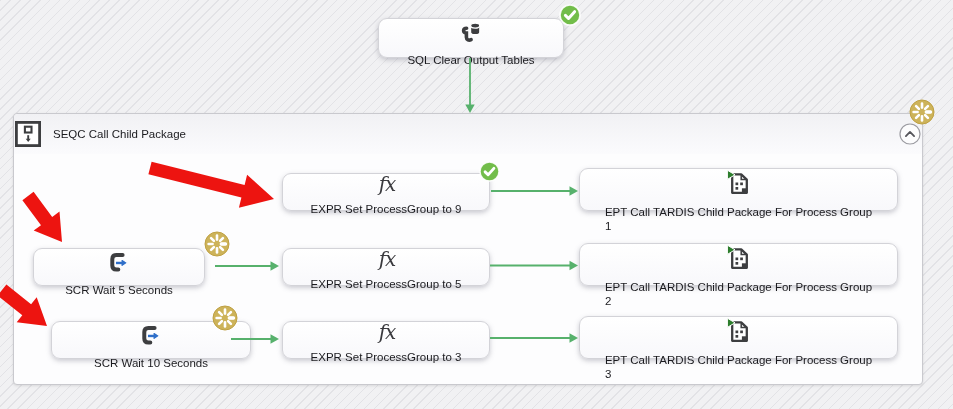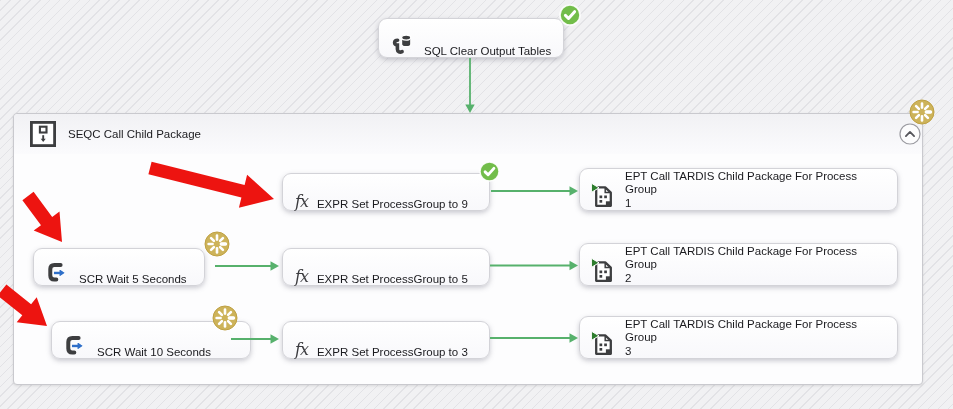--- a/index.html
+++ b/index.html
@@ -9,40 +9,40 @@
     background-color:#f1f1f3;
     background-image:repeating-linear-gradient(135deg,
       rgba(150,150,162,0.16) 0px, rgba(150,150,162,0.16) 1px,
       transparent 1px, transparent 7px);
   }
   .task{
     position:absolute; box-sizing:border-box;
     background:linear-gradient(#ffffff,#f8f8fb);
     border:1px solid #d3d3d8; border-radius:9px;
     box-shadow:0 2px 5px rgba(110,110,125,.35);
-    display:flex; align-items:flex-end; gap:9px; padding:0 10px;
-    font-size:11.5px; color:#1b1b1f; z-index:2;
+    display:flex; align-items:center; gap:9px; padding:0 10px;
+    font-size:11.5px; color:#1b1b1f; z-index:2;flex-direction:column;
   }
   .ticon{flex:0 0 auto; display:flex; align-items:center; justify-content:center;}
   .fx{
-    font-family:"DejaVu Serif",serif; font-style:italic; font-size:16px;
+    font-family:"DejaVu Serif",serif; font-style:italic; font-size:20px;
     color:#3a3a3e; letter-spacing:-1px; line-height:1; padding-left:2px;
   }
   .eptlines{line-height:13.5px;}
   #seq-container{
     position:absolute; left:13px; top:113px; width:910px; height:272px;
     box-sizing:border-box; background:#fdfdfe;
     border:1px solid #c9c9ce; border-radius:4px;
     box-shadow:0 1px 3px rgba(0,0,0,.10); z-index:1;
   }
   .chead{
     position:absolute; left:0; top:0; right:0; height:40px;
     background:linear-gradient(#f1f1f4,#fbfbfd);
     border-radius:4px 4px 0 0;
-    display:flex; align-items:center; gap:11px; padding-left:15px;
+    display:flex; align-items:center; gap:11px; 
     font-size:11.5px; color:#1b1b1f;
   }
   .badge{position:absolute; z-index:20; line-height:0;}
   .collapse{position:absolute; z-index:6; line-height:0; cursor:pointer;}
   #overlay{position:absolute; left:0; top:0; z-index:10; pointer-events:none;}
 </style>
 </head>
 <body>
 
 <div id="canvas">

